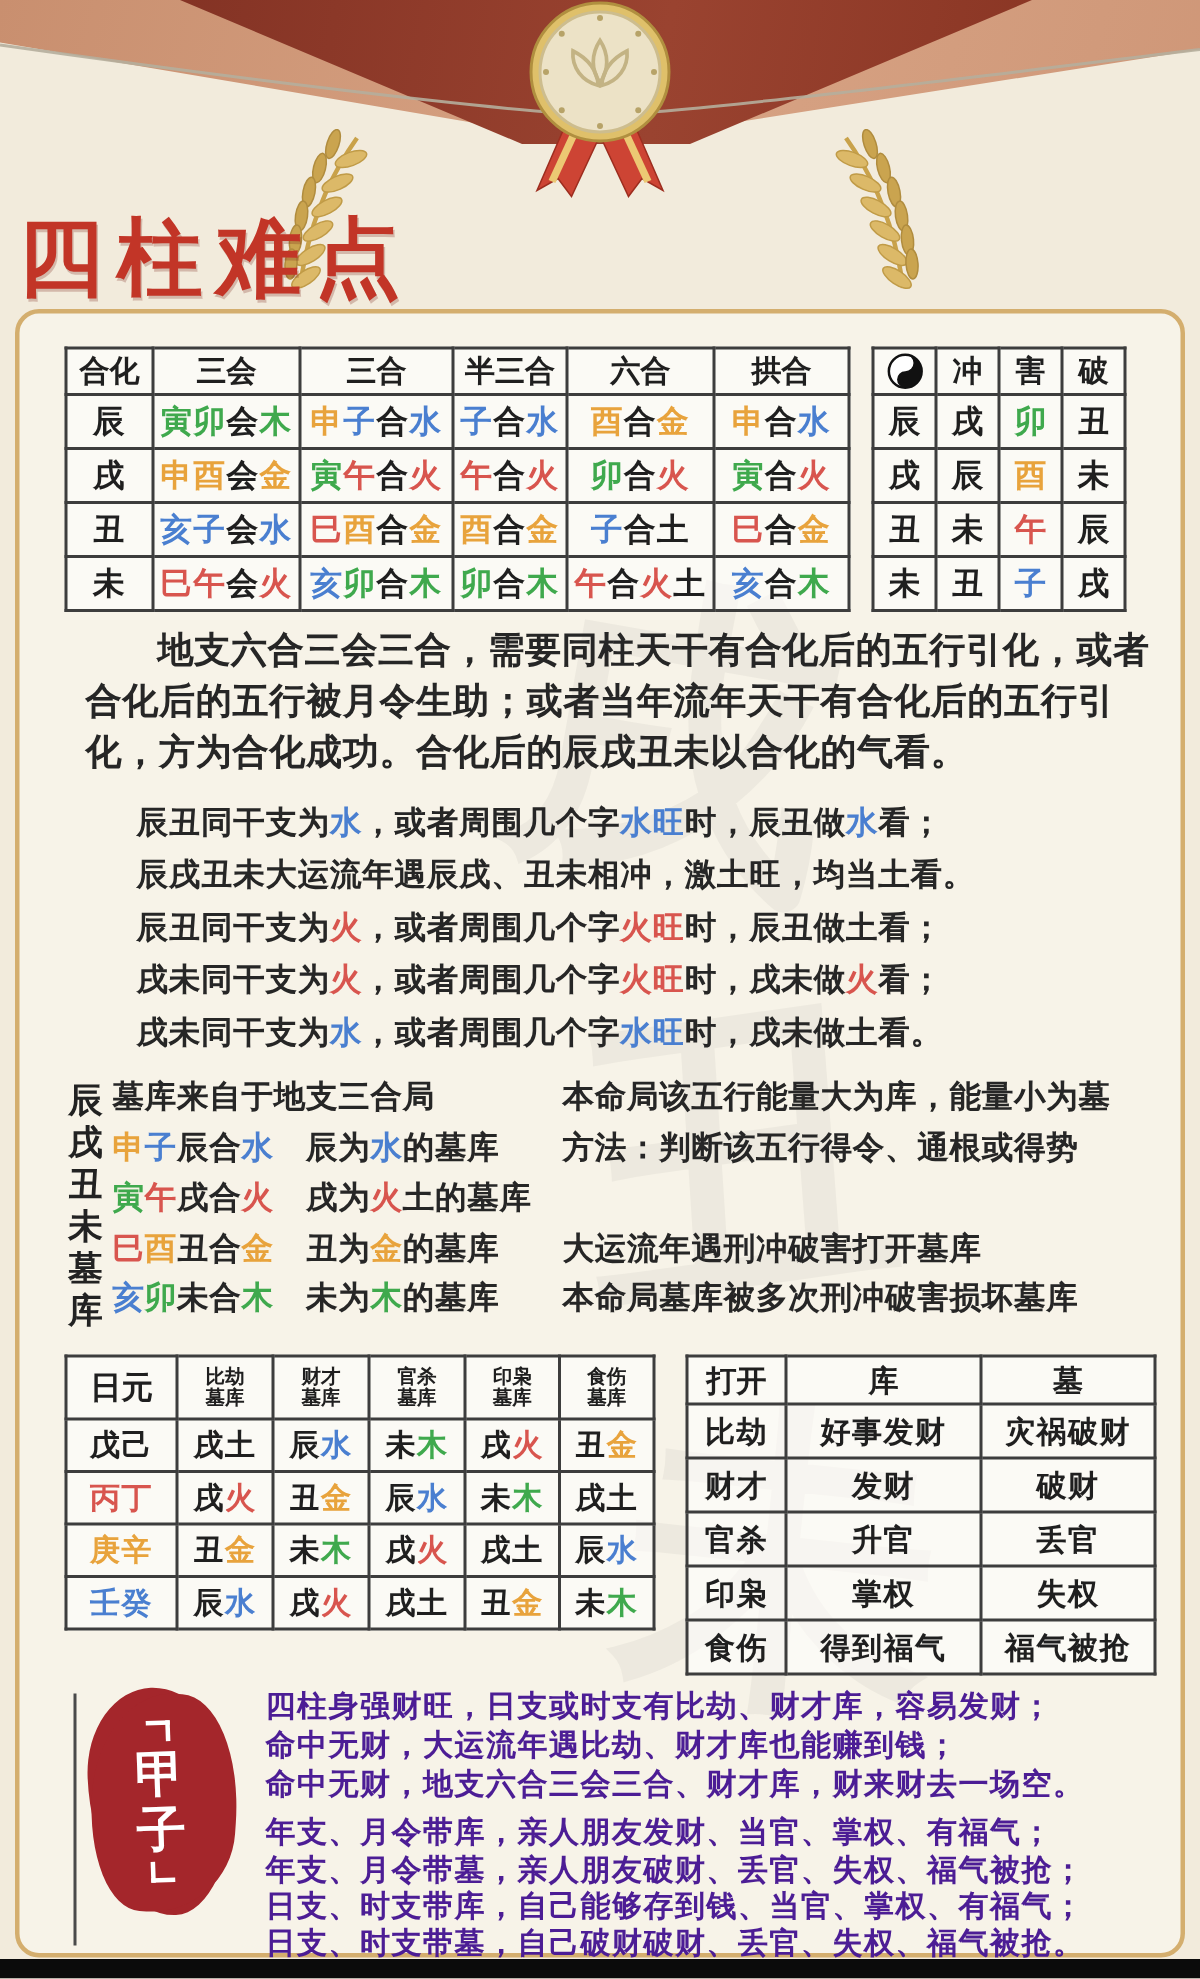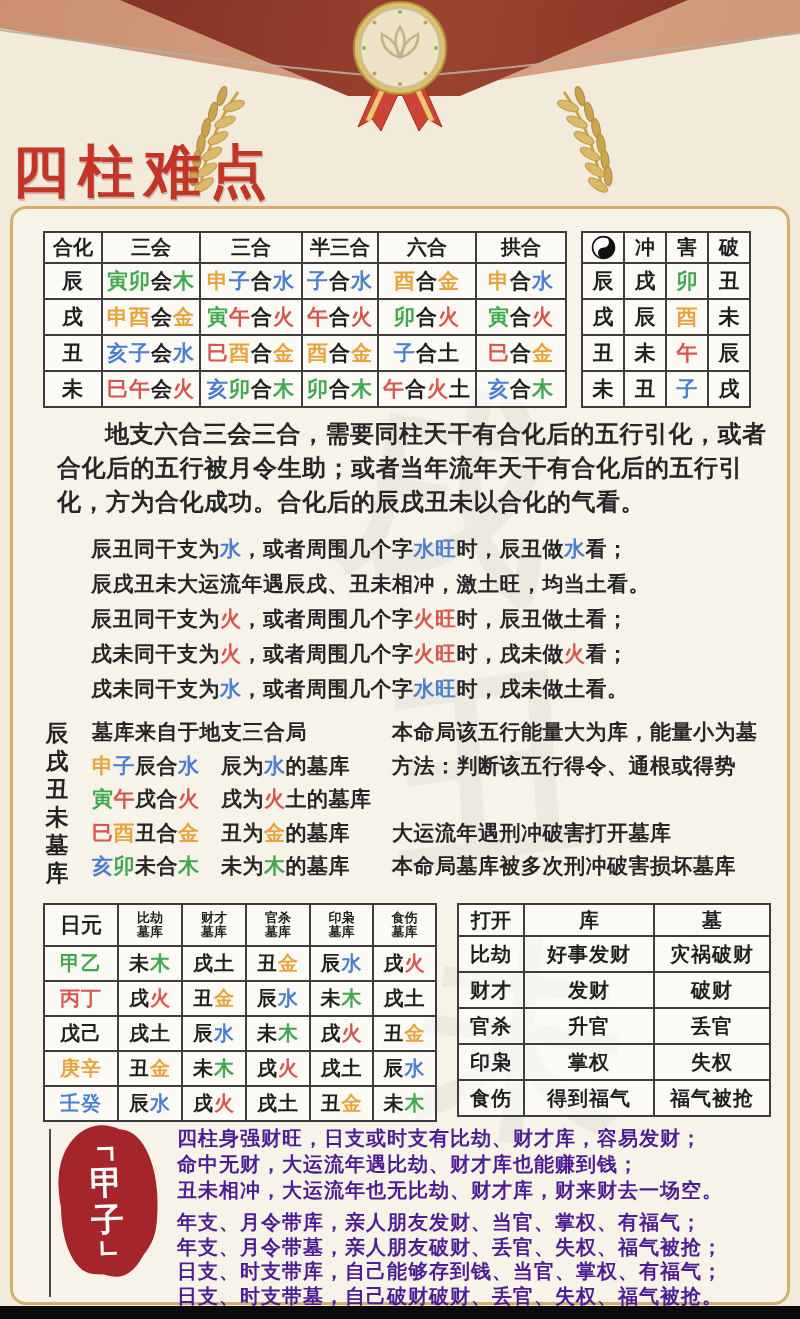--- a/index.html
+++ b/index.html
@@ -58,21 +58,21 @@
   
   .para{position:absolute;left:44px;top:208px;width:716px;margin:0;
     font-size:24px;line-height:34px;font-weight:bold;color:#262626;
     text-indent:2em;letter-spacing:.5px;}
   .lines{position:absolute;left:78px;top:322px;width:684px;}
   .lines .ln{height:35px;line-height:35px;font-size:21px;font-weight:bold;color:#262626;letter-spacing:.5px;}
 
   .tomb{position:absolute;left:30px;top:506px;display:flex;}
   .tomb-side{width:28px;display:flex;flex-direction:column;margin-top:4px;
     font-size:23px;font-weight:bold;color:#222;line-height:28px;text-align:center;}
-  .tomb-rows{margin-left:21px;width:692px;}
+  .tomb-rows{margin-left:4px;width:692px;}
   .tomb-row{display:flex;height:33.5px;line-height:33.5px;font-size:21px;font-weight:bold;color:#262626;}
   .tomb-row .left{width:300px;letter-spacing:.5px;}
   .tomb-row .right{flex:1;letter-spacing:.5px;}
 
   
   .bottomsec{position:absolute;left:0;top:912px;width:774px;height:181px;}
   .vrule{position:absolute;left:36px;top:8px;width:2px;height:168px;background:#4a4a4a;}
   .seal{position:absolute;left:46px;top:4px;width:96px;height:152px;
     background:var(--seal,#a4262b);
     border-radius:46% 54% 42% 58%/38% 46% 54% 62%;transform:rotate(-2deg);
@@ -360,42 +360,34 @@
               <div>墓库</div>
             </th>
             <th class="h2">
               <div>食伤</div>
               <div>墓库</div>
             </th>
           </tr>
         </thead>
         <tbody>
           <tr>
-            <td><span class="c-wood">甲乙</span></td>
+            <td><span>戊己</span></td>
+            <td><span>戌土</span></td>
+            <td><span>辰</span><span class="c-water">水</span></td>
             <td><span>未</span><span class="c-wood">木</span></td>
-            <td><span>戌土</span></td>
+            <td><span>戌</span><span class="c-fire">火</span></td>
             <td><span>丑</span><span class="c-metal">金</span></td>
-            <td><span>辰</span><span class="c-water">水</span></td>
-            <td><span>戌</span><span class="c-fire">火</span></td>
           </tr>
           <tr>
             <td><span class="c-fire">丙丁</span></td>
             <td><span>戌</span><span class="c-fire">火</span></td>
             <td><span>丑</span><span class="c-metal">金</span></td>
             <td><span>辰</span><span class="c-water">水</span></td>
             <td><span>未</span><span class="c-wood">木</span></td>
             <td><span>戌土</span></td>
-          </tr>
-          <tr>
-            <td><span>戊己</span></td>
-            <td><span>戌土</span></td>
-            <td><span>辰</span><span class="c-water">水</span></td>
-            <td><span>未</span><span class="c-wood">木</span></td>
-            <td><span>戌</span><span class="c-fire">火</span></td>
-            <td><span>丑</span><span class="c-metal">金</span></td>
           </tr>
           <tr>
             <td><span class="c-metal">庚辛</span></td>
             <td><span>丑</span><span class="c-metal">金</span></td>
             <td><span>未</span><span class="c-wood">木</span></td>
             <td><span>戌</span><span class="c-fire">火</span></td>
             <td><span>戌土</span></td>
             <td><span>辰</span><span class="c-water">水</span></td>
           </tr>
           <tr>
@@ -456,21 +448,21 @@
       <div class="seal">
         <span class="bracket bracket-top"></span>
         <span class="ch">甲</span>
         <span class="ch">子</span>
         <span class="bracket bracket-bottom"></span>
       </div>
       <div class="btext">
         <div class="g1" id="g1">
             <p>四柱身强财旺，日支或时支有比劫、财才库，容易发财；</p>
             <p>命中无财，大运流年遇比劫、财才库也能赚到钱；</p>
-            <p>丑未相冲，大运流年也无比劫、财才库，财来财去一场空。</p>
+            <p>命中无财，地支六合三会三合、财才库，财来财去一场空。</p>
           </div>
         <div class="g2" id="g2">
             <p>年支、月令带库，亲人朋友发财、当官、掌权、有福气；</p>
             <p>年支、月令带墓，亲人朋友破财、丢官、失权、福气被抢；</p>
             <p>日支、时支带库，自己能够存到钱、当官、掌权、有福气；</p>
             <p>日支、时支带墓，自己破财破财、丢官、失权、福气被抢。</p>
           </div>
       </div>
     </div>
   </div>

